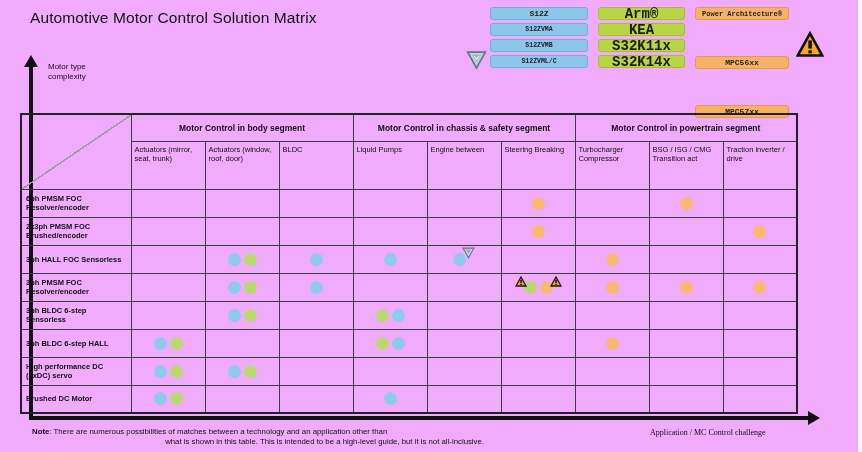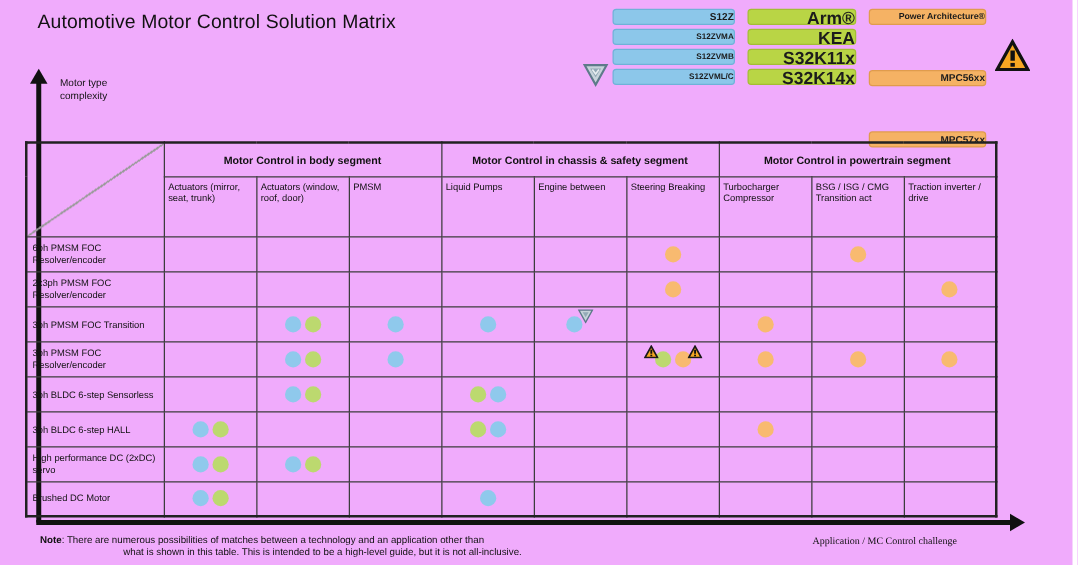--- a/index.html
+++ b/index.html
@@ -7,22 +7,22 @@
   .stage { position: relative; width: 858px; height: 452px; background: #f0abfc; overflow: hidden; }
 
   .title { position: absolute; left: 30px; top: 9px; font-size: 15.5px; color: #111; letter-spacing: .1px; }
 
   
   .legend { position: absolute; left: 490px; top: 7px; display: flex; gap: 10px; align-items: flex-start; }
   .legend-col { display: flex; flex-direction: column; gap: 3px; }
   .legend-col.blue   { width: 98px; }
   .legend-col.green  { width: 87px; }
   .legend-col.orange { width: 94px; gap: 36px; }
-  .pill { height: 13px; line-height: 12px; text-align: right; border-radius: 3px;
-          font-weight: bold; font-size: 8px; color: #1c1c1c; }
+  .pill { height: 13px; line-height: 12px; text-align: center; border-radius: 3px;
+          font-weight: bold; font-size: 8px; color: #1c1c1c; font-family: Liberation Mono, monospace; }
   .legend-col.blue   .pill { background: #8CC7EA; border: 1px solid #6FB2D8; }
   .legend-col.blue   .pill:not(:first-child) { font-size: 6.5px; }
   .legend-col.green  .pill { background: #B9D545; border: 1px solid #A3BE33; font-size: 14px; }
   .legend-col.orange .pill { background: #F5B264; border: 1px solid #E09C4D; }
   .legend-col.orange .pill:first-child { font-size: 7px; }
   .gray-tri { position: absolute; left: 466px; top: 50px; width: 21px; height: 20px; }
   .big-warn { position: absolute; left: 796px; top: 31px; width: 28px; height: 27px; }
 
   
   .yaxis-shaft { position: absolute; left: 29px; top: 66px; width: 4px; height: 352px; background: #111; }
@@ -36,36 +36,36 @@
 
   
   table.matrix { position: absolute; left: 20px; top: 113px; width: 776px;
                  border-collapse: collapse; border: 2px solid #222; table-layout: fixed; }
   table.matrix th, table.matrix td { border: 1px solid #3c3c3c; }
   th.corner { background:
       linear-gradient(to bottom right, transparent 49.4%, #9a9a9a 49.4%, #9a9a9a 50.6%, transparent 50.6%); }
   tr.group-row th { height: 27px; font-size: 8.5px; font-weight: bold; text-align: center; color: #111; }
   tr.colhead-row th { height: 48px; font-size: 7.5px; font-weight: 400; text-align: left;
                       vertical-align: top; padding: 3px 3px; color: #111; line-height: 1.25; }
-  tbody th.rowlabel { height: 28px; font-size: 7.5px; font-weight: 400; text-align: left;
+  tbody th.rowlabel { height: 28px; font-size: 7.5px; font-weight: 700; text-align: left;
                       vertical-align: middle; padding: 1px 4px; color: #111; line-height: 1.2; }
   tbody td { height: 28px; vertical-align: middle; }
   .markers { display: flex; align-items: center; justify-content: center; gap: 3px; }
   .dot { width: 13px; height: 13px; border-radius: 50%; flex: 0 0 auto; }
   .dot.blue   { background: #8FC9EC; }
   .dot.green  { background: #BCD96F; }
   .dot.orange { background: #F8BA70; }
   .cell-ico { flex: 0 0 auto; position: relative; display: inline-flex; z-index: 2; }
   .cell-ico.warn { top: -6px; margin: 0 -6px; }
   .cell-ico.tri  { top: -6px; margin-left: -7px; }
 
   
   .note { position: absolute; left: 32px; top: 427px; width: 452px; font-size: 7.8px; color: #111; line-height: 1.3; }
   .note .b { font-weight: bold; margin-top: 40px; }
-  .note-l2 { text-align: center; }
+  .note-l2 { text-align: right; }
 </style>
 </head>
 <body>
 
 <div class="stage">
 
   <div class="title">Automotive Motor Control Solution Matrix</div>
 
   <div class="legend">
       <div class="legend-col blue">
@@ -126,21 +126,21 @@
     <thead>
         <tr class="group-row">
           <th class="corner" rowspan="2"></th>
           <th colspan="3">Motor Control in body segment</th>
           <th colspan="3">Motor Control in chassis &amp; safety segment</th>
           <th colspan="3">Motor Control in powertrain segment</th>
         </tr>
         <tr class="colhead-row">
           <th>Actuators (mirror, seat, trunk)</th>
           <th>Actuators (window, roof, door)</th>
-          <th>PMSM</th>
+          <th>BLDC</th>
           <th>Liquid Pumps</th>
           <th>Engine between</th>
           <th>Steering Breaking</th>
           <th>Turbocharger Compressor</th>
           <th>BSG / ISG / CMG Transition act</th>
           <th>Traction inverter / drive</th>
         </tr>
       </thead>
     <tbody>
         <tr>
@@ -157,41 +157,41 @@
           </td>
           <td></td>
           <td>
             <div class="markers">
               <span class="dot orange"></span>
             </div>
           </td>
           <td></td>
         </tr>
         <tr>
-          <th class="rowlabel">2x3ph PMSM FOC Resolver/encoder</th>
-          <td></td>
-          <td></td>
-          <td></td>
-          <td></td>
-          <td></td>
-          <td>
-            <div class="markers">
-              <span class="dot orange"></span>
-            </div>
-          </td>
-          <td></td>
-          <td></td>
-          <td>
-            <div class="markers">
-              <span class="dot orange"></span>
-            </div>
-          </td>
-        </tr>
-        <tr>
-          <th class="rowlabel">3ph PMSM FOC Transition</th>
+          <th class="rowlabel">2x3ph PMSM FOC Brushed/encoder</th>
+          <td></td>
+          <td></td>
+          <td></td>
+          <td></td>
+          <td></td>
+          <td>
+            <div class="markers">
+              <span class="dot orange"></span>
+            </div>
+          </td>
+          <td></td>
+          <td></td>
+          <td>
+            <div class="markers">
+              <span class="dot orange"></span>
+            </div>
+          </td>
+        </tr>
+        <tr>
+          <th class="rowlabel">3ph HALL FOC Sensorless</th>
           <td></td>
           <td>
             <div class="markers">
               <span class="dot blue"></span>
               <span class="dot green"></span>
             </div>
           </td>
           <td>
             <div class="markers">
               <span class="dot blue"></span>

